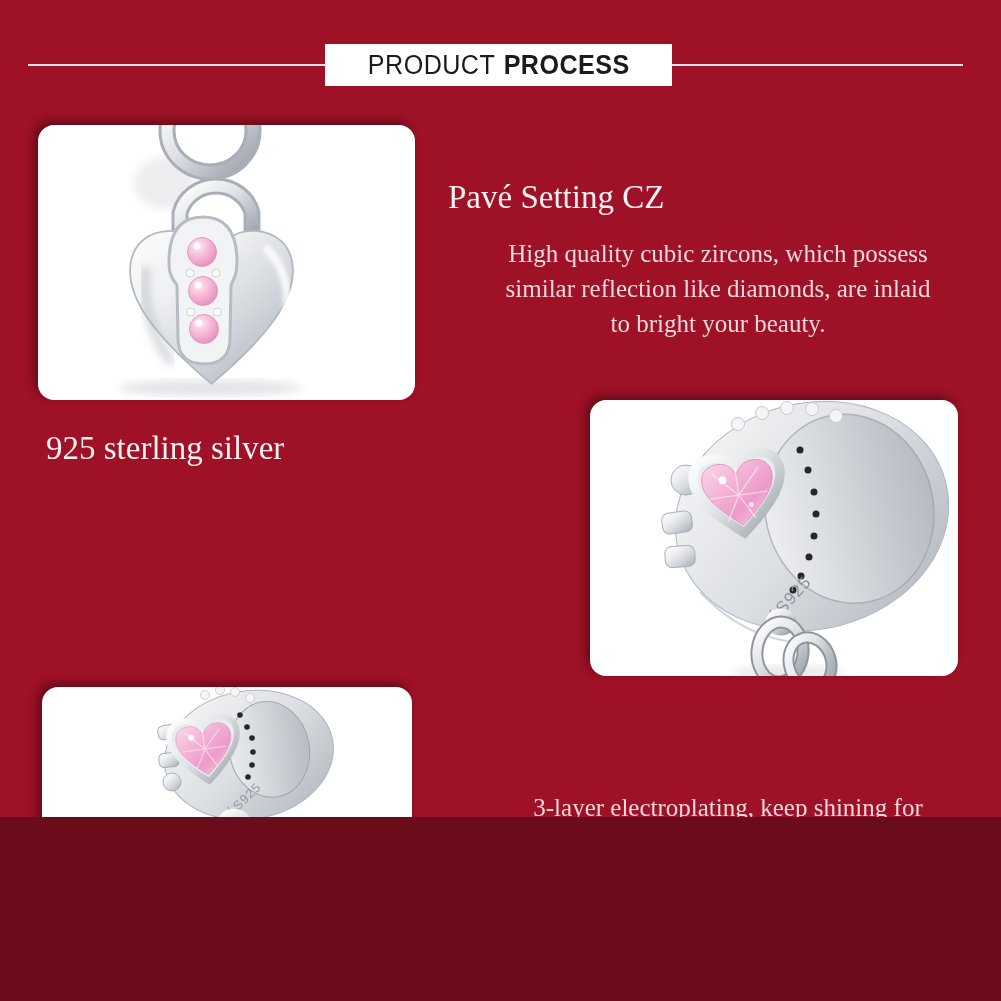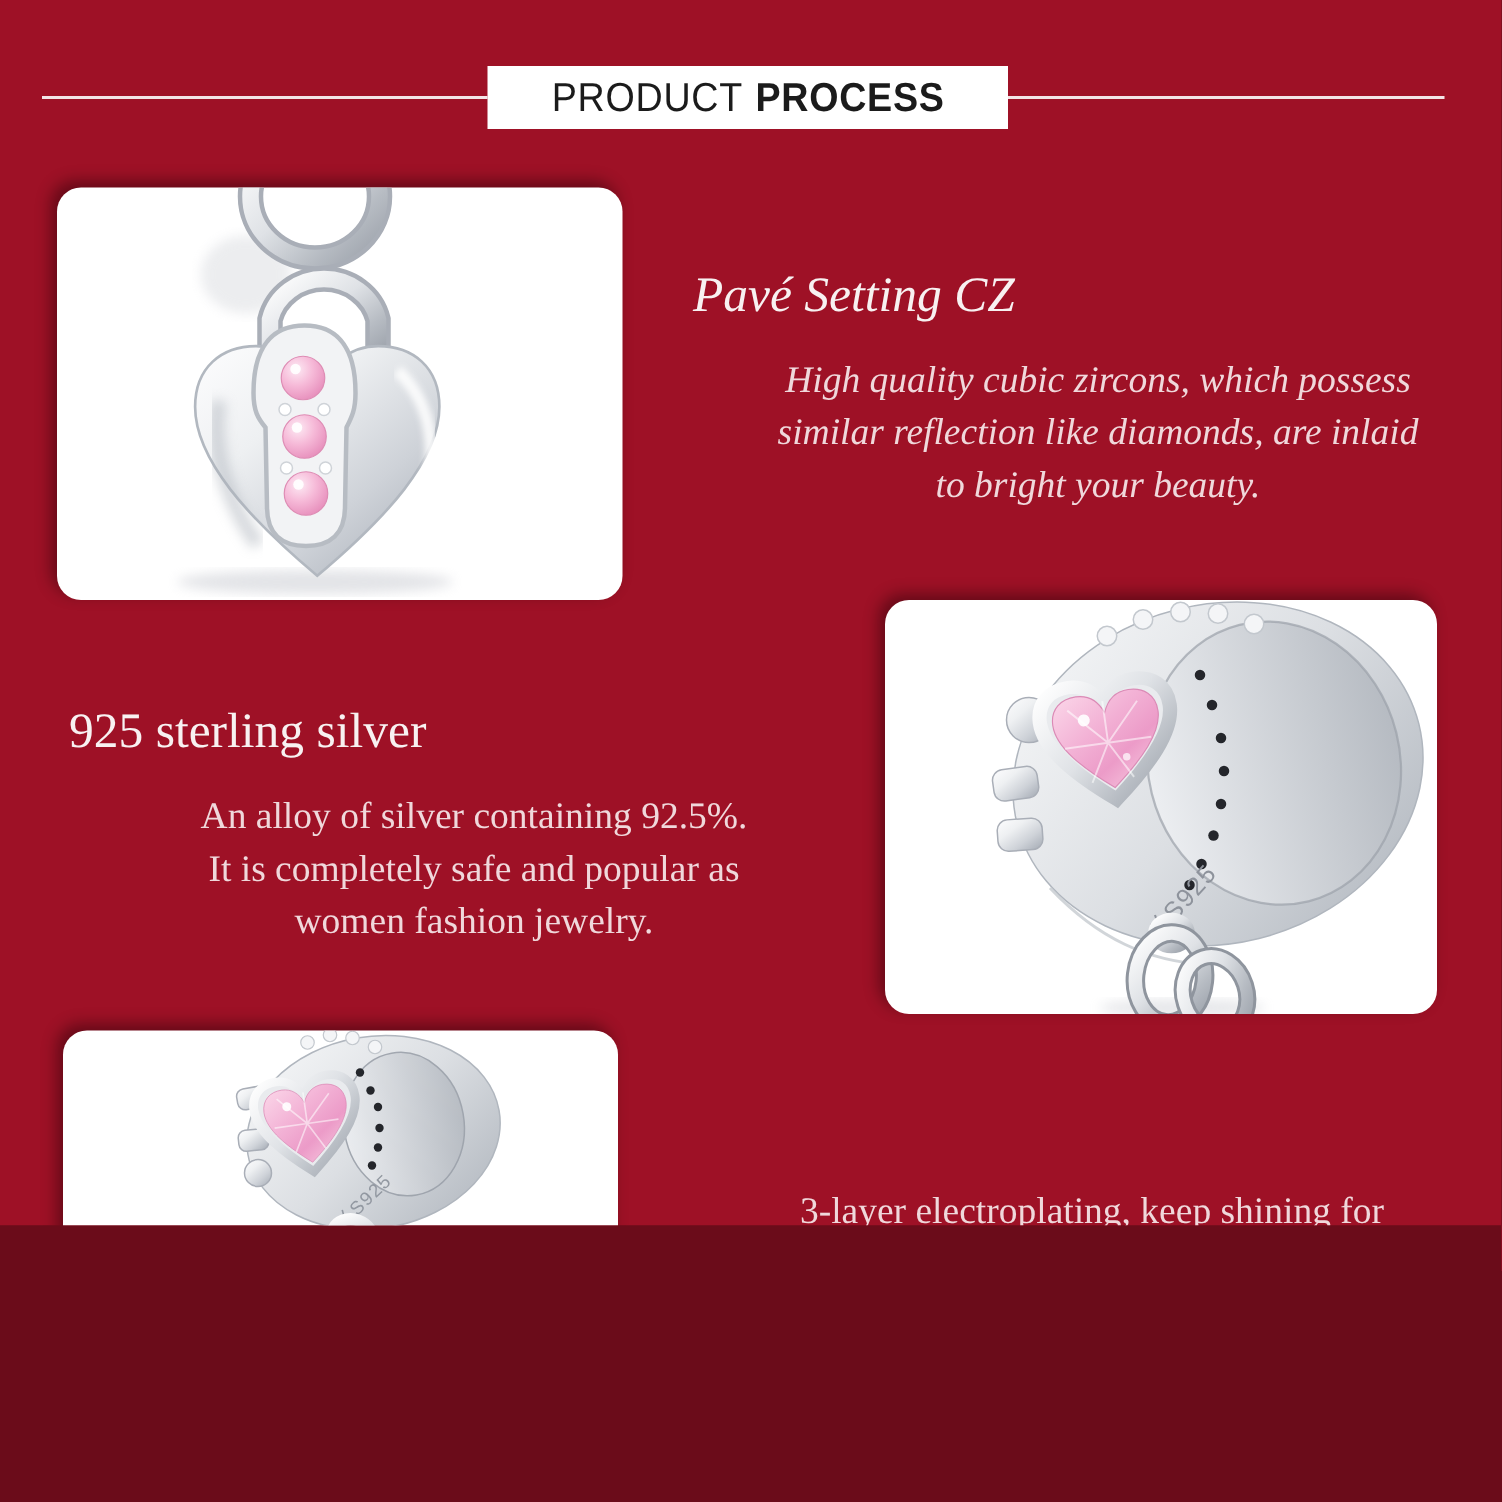--- a/index.html
+++ b/index.html
@@ -38,22 +38,22 @@
   .card2{left:590px;top:400px;width:368px;height:276px;}
   .card3{left:42px;top:687px;width:370px;height:275px;}
   
   .text-block{position:absolute;width:540px;color:#f0d8db;}
   .text-block h2{
     margin:0;font-weight:400;font-size:33px;line-height:41px;color:#f8f1f1;
   }
   .text-block p{
     margin:18px 0 0 0;font-size:25px;line-height:35px;white-space:pre-line;text-align:center;
   }
-  .tb1{left:462px;top:177px;font-style:italic;}
-  .tb2{left:46px;top:468px;}
+  .tb1{left:448px;top:177px;}
+  .tb2{left:46px;top:428px;}
   .tb3{left:458px;top:772px;}
   
   .rose{position:absolute;left:14px;top:975px;width:122px;height:26px;}
   .rose svg{display:block;width:100%;height:100%;}
   .engraving{font-family:"Liberation Sans", sans-serif;letter-spacing:1px;}
 </style>
 </head>
 <body>
 
 <svg width="0" height="0" style="position:absolute" aria-hidden="true">
@@ -147,23 +147,20 @@
 
   <section class="text-block tb1">
     <h2>Pavé Setting CZ</h2>
     <p>High quality cubic zircons, which possess
 similar reflection like diamonds, are inlaid
 to bright your beauty.</p>
   </section>
 
   <section class="text-block tb2">
     <h2>925 sterling silver</h2>
-    <p>An alloy of silver containing 92.5%.
-It is completely safe and popular as
-women fashion jewelry.</p>
   </section>
 
   <figure class="photo-card card2">
     <svg viewBox="0 0 368 276">
       <ellipse cx="198" cy="272" rx="55" ry="6" fill="#b9bcc4" opacity=".35" filter="url(#blur4)"></ellipse>
       <g transform="rotate(-14 222 116)">
         <ellipse cx="222" cy="116" rx="138" ry="113" fill="url(#ringGrad)" stroke="#b0b6be" stroke-width="1"></ellipse>
         <ellipse cx="260" cy="118" rx="84" ry="95" fill="url(#innerGrad)"></ellipse>
         <ellipse cx="260" cy="118" rx="84" ry="95" fill="none" stroke="#9ba1aa" stroke-width="1.5" opacity=".7"></ellipse>
       </g>

